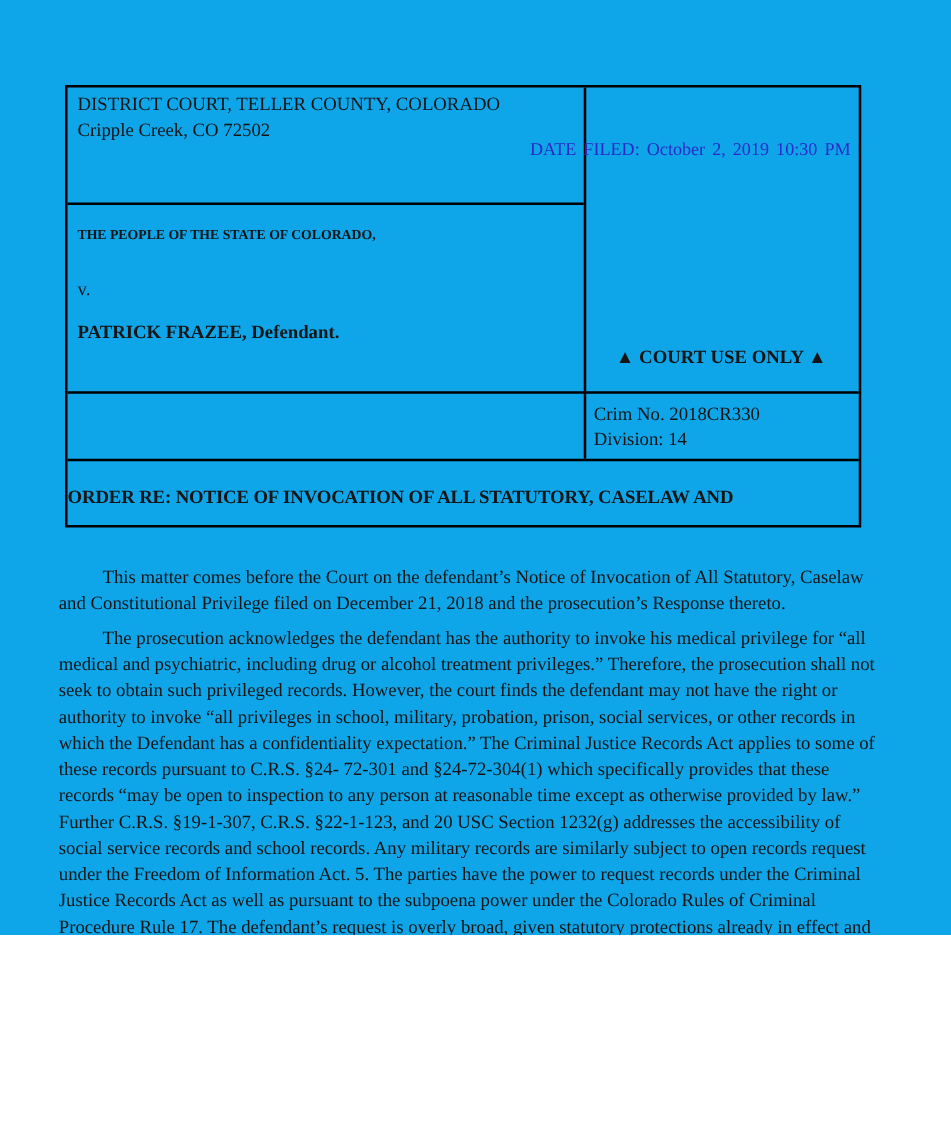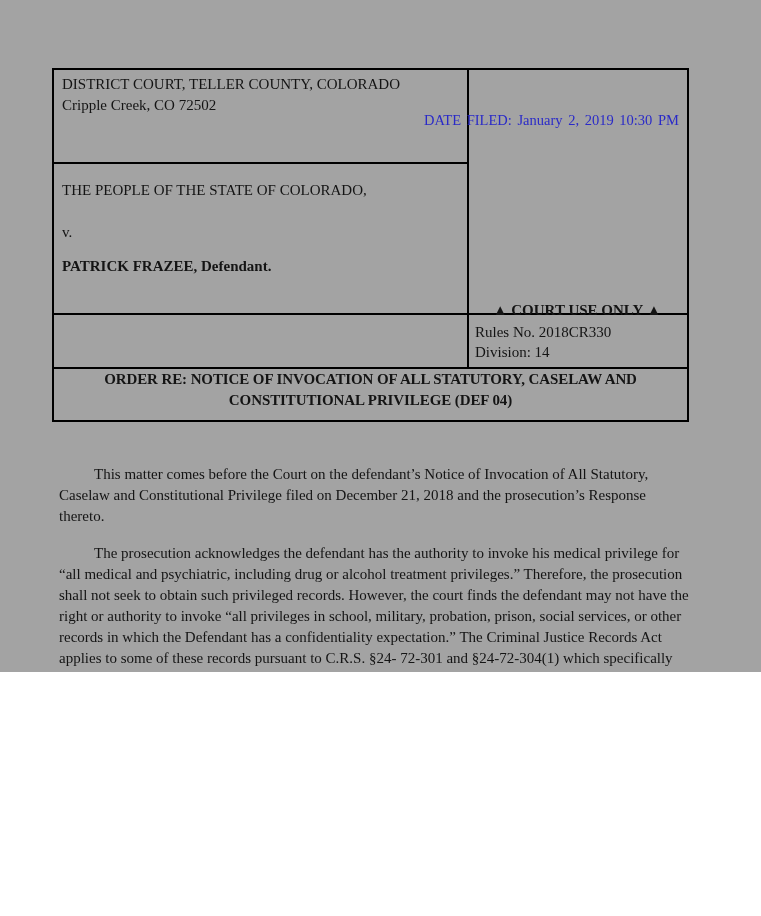--- a/index.html
+++ b/index.html
@@ -1,20 +1,20 @@
 <!DOCTYPE html>
 <html><head>
 <meta charset="utf-8">
 <style>
   * { margin:0; padding:0; box-sizing:border-box; }
   html,body { background:#ffffff; }
   .page {
     position:relative;
-    width:761px; height:672px;
-    background:#a3a3a3;
+    width:761px; height:748px;
+    background:#0ea5e9;
     font-family:"Liberation Serif", serif;
     color:#141414;
     overflow:hidden;
   }
   
   .caption-table {
     position:absolute; left:52px; top:68px;
     width:637px; height:354px;
     border:2px solid #000;
   }
@@ -26,77 +26,76 @@
 
   .court-info {
     position:absolute; left:8px; top:4px;
     font-size:15px; line-height:21px; white-space:nowrap;
   }
   .date-stamp {
     position:absolute; left:370px; top:42px;
     font-size:14.5px; color:#2a2ac8; white-space:nowrap;
     word-spacing:2px; z-index:2;
   }
-  .plaintiff  { position:absolute; left:8px; top:112px; font-size:15px; font-weight:normal; white-space:nowrap; }
+  .plaintiff  { position:absolute; left:8px; top:112px; font-size:11px; font-weight:bold; white-space:nowrap; }
   .versus     { position:absolute; left:8px; top:154px; font-size:15px; }
   .defendant  { position:absolute; left:8px; top:188px; font-size:15px; font-weight:bold; white-space:nowrap; }
   .court-use-only {
-    position:absolute; left:413px; top:232px; width:220px;
+    position:absolute; left:413px; top:208px; width:220px;
     text-align:center; font-size:15px; font-weight:bold; white-space:nowrap;
   }
   .case-info {
     position:absolute; left:421px; top:252px;
     font-size:15px; line-height:20px;
   }
   .order-title {
-    position:absolute; left:0; top:299px; width:633px;
-    text-align:center; font-size:15px; font-weight:bold;
+    position:absolute; left:0; top:318px; width:633px;
+    text-align:left; font-size:15px; font-weight:bold;
     line-height:21px; letter-spacing:-0.1px;font-family:Liberation Serif, serif;
   }
   
   .body-text {
     position:absolute; left:43px; top:448px; width:668px;
     font-size:15px; line-height:21px;
   }
-  .body-text p { text-indent:35px; margin:16px; }
+  .body-text p { text-indent:35px; margin:4px; }
   .body-text p + p { margin-top:7px; }
 </style>
 </head>
 <body>
 
 <div class="page">
 
   <div class="caption-table">
 
     <div class="tline v-divider"></div>
     <div class="tline h-line-1"></div>
     <div class="tline h-line-2"></div>
     <div class="tline h-line-3"></div>
 
     <div class="court-info">
       <div>DISTRICT COURT, TELLER COUNTY, COLORADO</div>
       <div>Cripple Creek, CO 72502</div>
     </div>
 
-    <div class="date-stamp">DATE FILED: January 2, 2019 10:30 PM</div>
+    <div class="date-stamp">DATE FILED: October 2, 2019 10:30 PM</div>
 
     <div class="plaintiff">THE PEOPLE OF THE STATE OF COLORADO,</div>
     <div class="versus">v.</div>
     <div class="defendant">PATRICK FRAZEE, Defendant.</div>
 
     <div class="court-use-only">▲ COURT USE ONLY ▲</div>
 
     <div class="case-info">
-      <div>Rules No. 2018CR330</div>
+      <div>Crim No. 2018CR330</div>
       <div>Division: 14</div>
     </div>
 
     <div class="order-title">
       <div>ORDER RE: NOTICE OF INVOCATION OF ALL STATUTORY, CASELAW AND</div>
-      <div>CONSTITUTIONAL PRIVILEGE (DEF 04)</div>
     </div>
   </div>
 
   <div class="body-text">
     <p>This matter comes before the Court on the defendant’s Notice of Invocation of All Statutory, Caselaw and Constitutional Privilege filed on December 21, 2018 and the prosecution’s Response thereto.</p>
     <p>The prosecution acknowledges the defendant has the authority to invoke his medical privilege for “all medical and psychiatric, including drug or alcohol treatment privileges.” Therefore, the prosecution shall not seek to obtain such privileged records.  However, the court finds the defendant may not have the right or authority to invoke “all privileges in school, military, probation, prison, social services, or other records in which the Defendant has a confidentiality expectation.” The Criminal Justice Records Act applies to some of these records pursuant to C.R.S. §24- 72-301 and §24-72-304(1) which specifically provides that these records “may be open to inspection to any person at reasonable time except as otherwise provided by law.” Further C.R.S. §19-1-307, C.R.S. §22-1-123, and 20 USC Section 1232(g) addresses the accessibility of social service records and school records. Any military records are similarly subject to open records request under the Freedom of Information Act. 5. The parties have the power to request records under the Criminal Justice Records Act as well as pursuant to the subpoena power under the Colorado Rules of Criminal Procedure Rule 17. The defendant’s request is overly broad, given statutory protections already in effect and exceeds the provisions afforded by C.R.S. §13-90-107 and R. Crim. P. 17(c). The court finds it unnecessary to enter any further orders.  Any party who requests a further hearing on a specific record shall file a motion with the court.</p>
   </div>
 
 </div>
 

